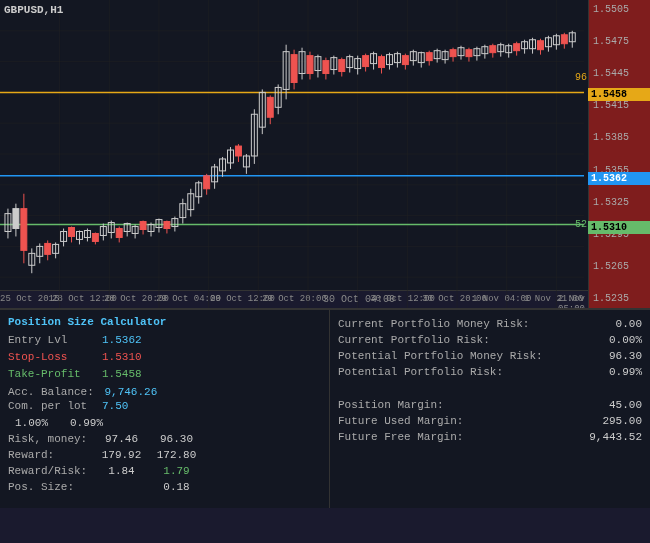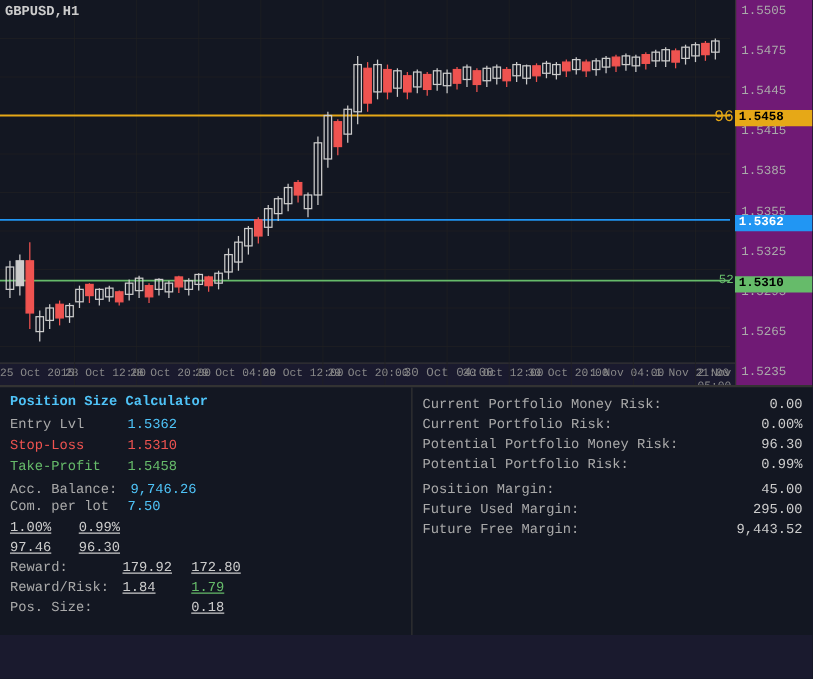--- a/index.html
+++ b/index.html
@@ -31,21 +31,21 @@
       z-index: 10;
     }
 
     
     #price-axis {
       position: absolute;
       right: 0;
       top: 0;
       width: 62px;
       height: 100%;
-      background: #701a75;
+      background: #7f1d1d;
       border-left: 1px solid #333;
       display: flex;
       flex-direction: column;
       justify-content: space-between;
       padding: 4px 2px;
       z-index: 5;
     }
 
     .price-label {
       font-size: 10px;
@@ -134,21 +134,21 @@
       margin-top: 4px;
     }
     .th-spacer { min-width: 90px; }
     .th-col { min-width: 55px; color: #aaa; text-align: right; padding-right: 8px; }
 
     .table-row {
       display: flex;
       line-height: 16px;
     }
     .tr-label { min-width: 90px; color: #aaa; }
-    .tr-val { min-width: 55px; text-align: left; padding-right: 8px; color: #ccc; text-decoration: underline; }
+    .tr-val { min-width: 55px; text-align: center; padding-right: 8px; color: #ccc; }
     .tr-val-green { color: #66bb6a; }
 
     .right-section {
       margin-bottom: 4px;
     }
 
     .right-row {
       display: flex;
       line-height: 16px;
       justify-content: space-between;
@@ -359,21 +359,21 @@
     <div class="price-label">1.5325</div>
     <div class="price-label">1.5295</div>
     <div class="price-label">1.5265</div>
     <div class="price-label">1.5235</div>
   </div>
 
   <div class="price-badge" style="top: 88px; background: #e6a817; color: #000; font-size: 10px; right: 0; width: 62px;">
     1.5458
   </div>
 
-  <div style="position:absolute; right: 63px; top: 86px; color: #e6a817; font-size: 13px; z-index:10;">96</div>
+  <div style="position:absolute; right: 63px; top: 72px; color: #e6a817; font-size: 10px; z-index:10;">96</div>
 
   <div class="price-badge" style="top: 172px; background: #2196f3; color: #fff; font-size: 10px; right: 0; width: 62px;">
     1.5362
   </div>
 
   <div class="price-badge" style="top: 221px; background: #66bb6a; color: #000; font-size: 10px; right: 0; width: 62px;">
     1.5310
   </div>
 
   <div style="position:absolute; right: 63px; top: 219px; color: #66bb6a; font-size: 10px; z-index:10;">52</div>
@@ -424,20 +424,21 @@
       <span class="data-label">Com. per lot</span>
       <span class="data-value">7.50</span>
     </div>
 
 
     <div class="table-row">
       <span class="tr-val">1.00%</span>
       <span class="tr-val">0.99%</span>
     </div>
     <div class="table-row">
+      <span class="tr-label">Risk, money:</span>
       <span class="tr-val">97.46</span>
       <span class="tr-val">96.30</span>
     </div>
     <div class="table-row">
       <span class="tr-label">Reward:</span>
       <span class="tr-val">179.92</span>
       <span class="tr-val">172.80</span>
     </div>
     <div class="table-row">
       <span class="tr-label">Reward/Risk:</span>
@@ -464,21 +465,21 @@
       <div class="right-row">
         <span class="right-label">Potential Portfolio Money Risk:</span>
         <span class="right-value">96.30</span>
       </div>
       <div class="right-row">
         <span class="right-label">Potential Portfolio Risk:</span>
         <span class="right-value">0.99%</span>
       </div>
     </div>
 
-    <div style="margin-top: 4px;" class="right-section">
+    <div style="margin-top: 17px;" class="right-section">
       <div class="right-row">
         <span class="right-label">Position Margin:</span>
         <span class="right-value">45.00</span>
       </div>
       <div class="right-row">
         <span class="right-label">Future Used Margin:</span>
         <span class="right-value">295.00</span>
       </div>
       <div class="right-row">
         <span class="right-label">Future Free Margin:</span>

